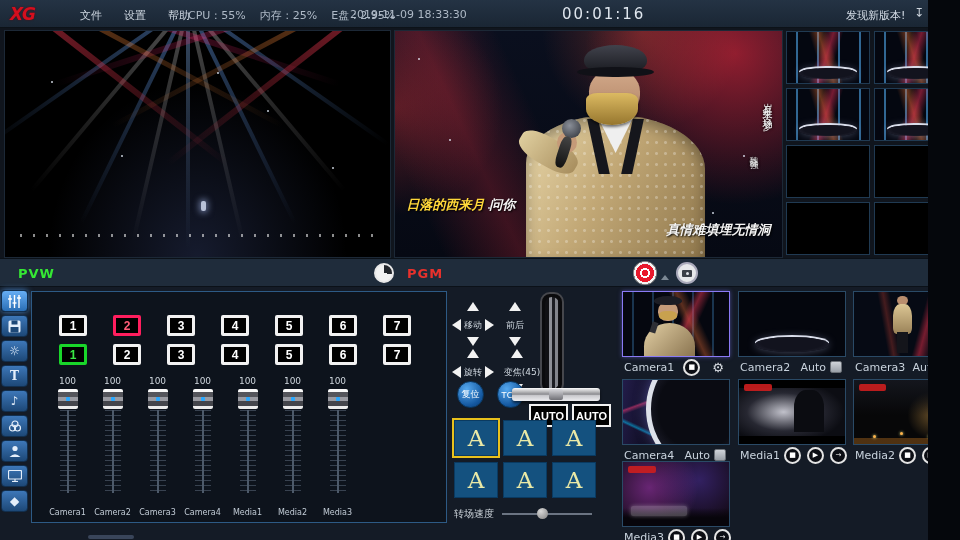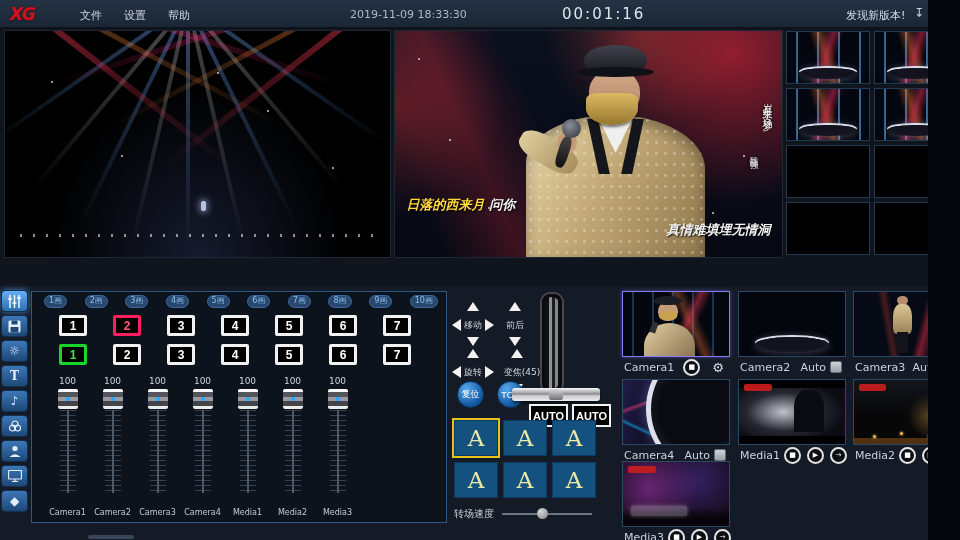--- a/index.html
+++ b/index.html
@@ -248,20 +248,25 @@
 
 <div id="app">
 
   <div class="titlebar">
     <span class="logo">XG</span>
     <div class="menu">
       <span>文件</span>
       <span>设置</span>
       <span>帮助</span>
     </div>
+    <div class="stats">
+      <span>CPU：55%</span>
+      <span>内存：25%</span>
+      <span>E盘：2.95%</span>
+    </div>
     <span class="datetime">2019-11-09 18:33:30</span>
     <span class="timer">00:01:16</span>
     <span class="update">发现新版本!</span>
     <span class="winbtn" style="left:912px;">↧</span>
     <span class="winbtn" style="left:929px;">–</span>
     <span class="winbtn" style="left:945px;">×</span>
   </div>
 
   <div class="monitor pvw">
     <div class="pvwglow"></div>
@@ -324,20 +329,30 @@
       <div class="mv stage"></div>
       <div class="mv stage"></div>
       <div class="mv stage"></div>
       <div class="mv stage"></div>
       <div class="mv empty"></div>
       <div class="mv empty"></div>
       <div class="mv empty"></div>
       <div class="mv empty"></div>
     </div>
 
+  <div class="switchbar">
+    <span class="pvw-label">PVW</span>
+    <span class="clock-icon"></span>
+    <span class="pgm-label">PGM</span>
+    <span class="rec-btn"></span>
+    <span class="tri-icon"></span>
+    <span class="shot-btn">
+        <i></i>
+      </span>
+  </div>
 
   <div class="bottom">
 
     <div class="rail">
       <div class="side-btn active">
         <svg width="15" height="13" viewBox="0 0 15 13">
           <g stroke="#fff" stroke-width="1.4">
               <line x1="3" y1="0" x2="3" y2="13"></line>
               <line x1="7.5" y1="0" x2="7.5" y2="13"></line>
               <line x1="12" y1="0" x2="12" y2="13"></line>
@@ -384,32 +399,20 @@
             <line x1="4" y1="11.5" x2="10" y2="11.5" stroke="#e4eefa" stroke-width="1.2"></line>
             <line x1="7" y1="9" x2="7" y2="11" stroke="#e4eefa" stroke-width="1.2"></line>
         </svg>
       </div>
       <div class="side-btn">
           <span>◆</span>
         </div>
     </div>
 
     <div class="mixer">
-      <div class="pills" id="pills">
-          <span class="pill">1画</span>
-          <span class="pill">2画</span>
-          <span class="pill">3画</span>
-          <span class="pill">4画</span>
-          <span class="pill">5画</span>
-          <span class="pill">6画</span>
-          <span class="pill">7画</span>
-          <span class="pill">8画</span>
-          <span class="pill">9画</span>
-          <span class="pill">10画</span>
-        </div>
       <div class="numrow r1" id="pgmRow">
           <button class="numbtn">1</button>
           <button class="numbtn act-red">2</button>
           <button class="numbtn">3</button>
           <button class="numbtn">4</button>
           <button class="numbtn">5</button>
           <button class="numbtn">6</button>
           <button class="numbtn">7</button>
         </div>
       <div class="numrow r2" id="pvwRow">

